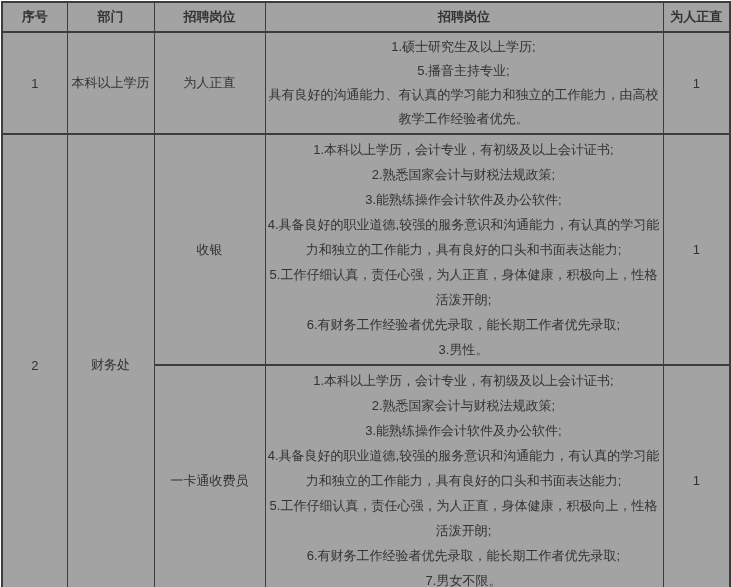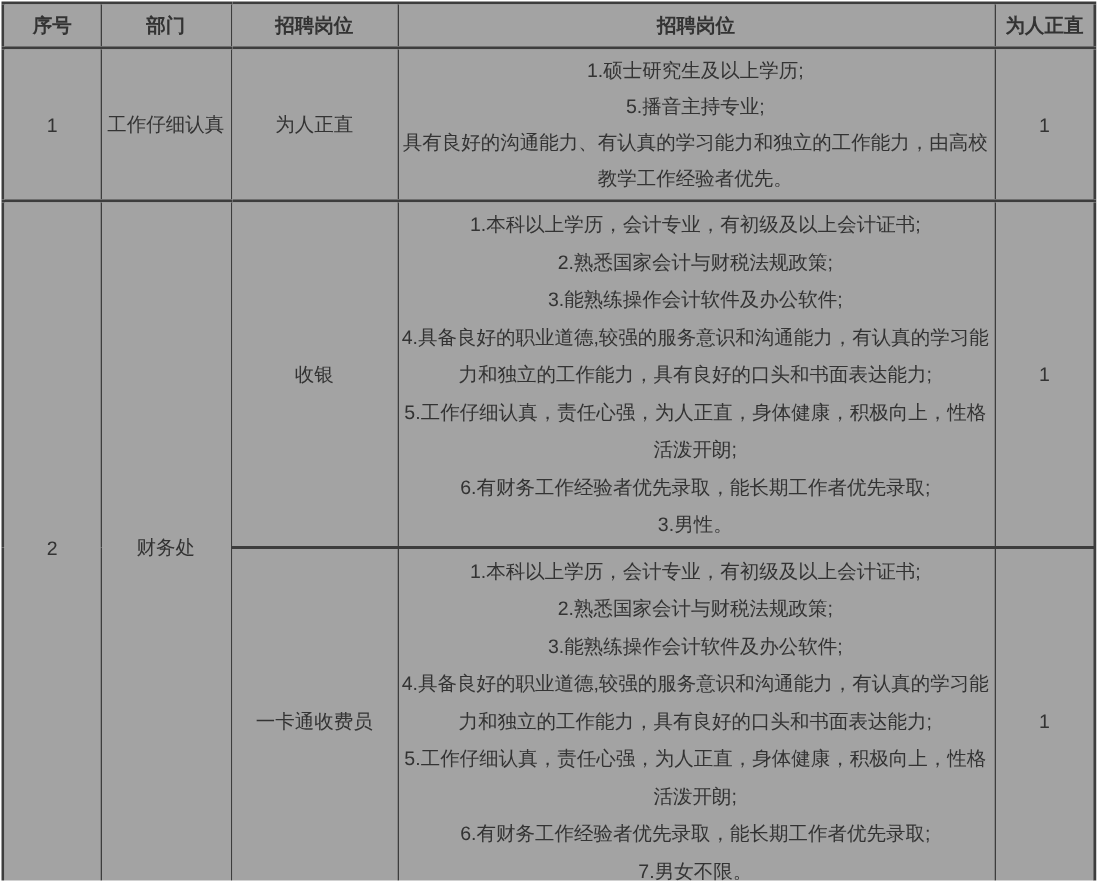--- a/index.html
+++ b/index.html
@@ -69,21 +69,21 @@
         <th>序号</th>
         <th>部门</th>
         <th>招聘岗位</th>
         <th>招聘岗位</th>
         <th>为人正直</th>
       </tr>
     </thead>
     <tbody>
       <tr class="row-1">
         <td>1</td>
-        <td>工作仔细认真</td>
+        <td>本科以上学历</td>
         <td>为人正直</td>
         <td class="req">
           <div class="req-line">1.硕士研究生及以上学历;</div>
           <div class="req-line">5.播音主持专业;</div>
           <div class="req-line">具有良好的沟通能力、有认真的学习能力和独立的工作能力，由高校教学工作经验者优先。</div>
         </td>
         <td>1</td>
       </tr>
       <tr class="row-2">
         <td rowspan="2">2</td>

